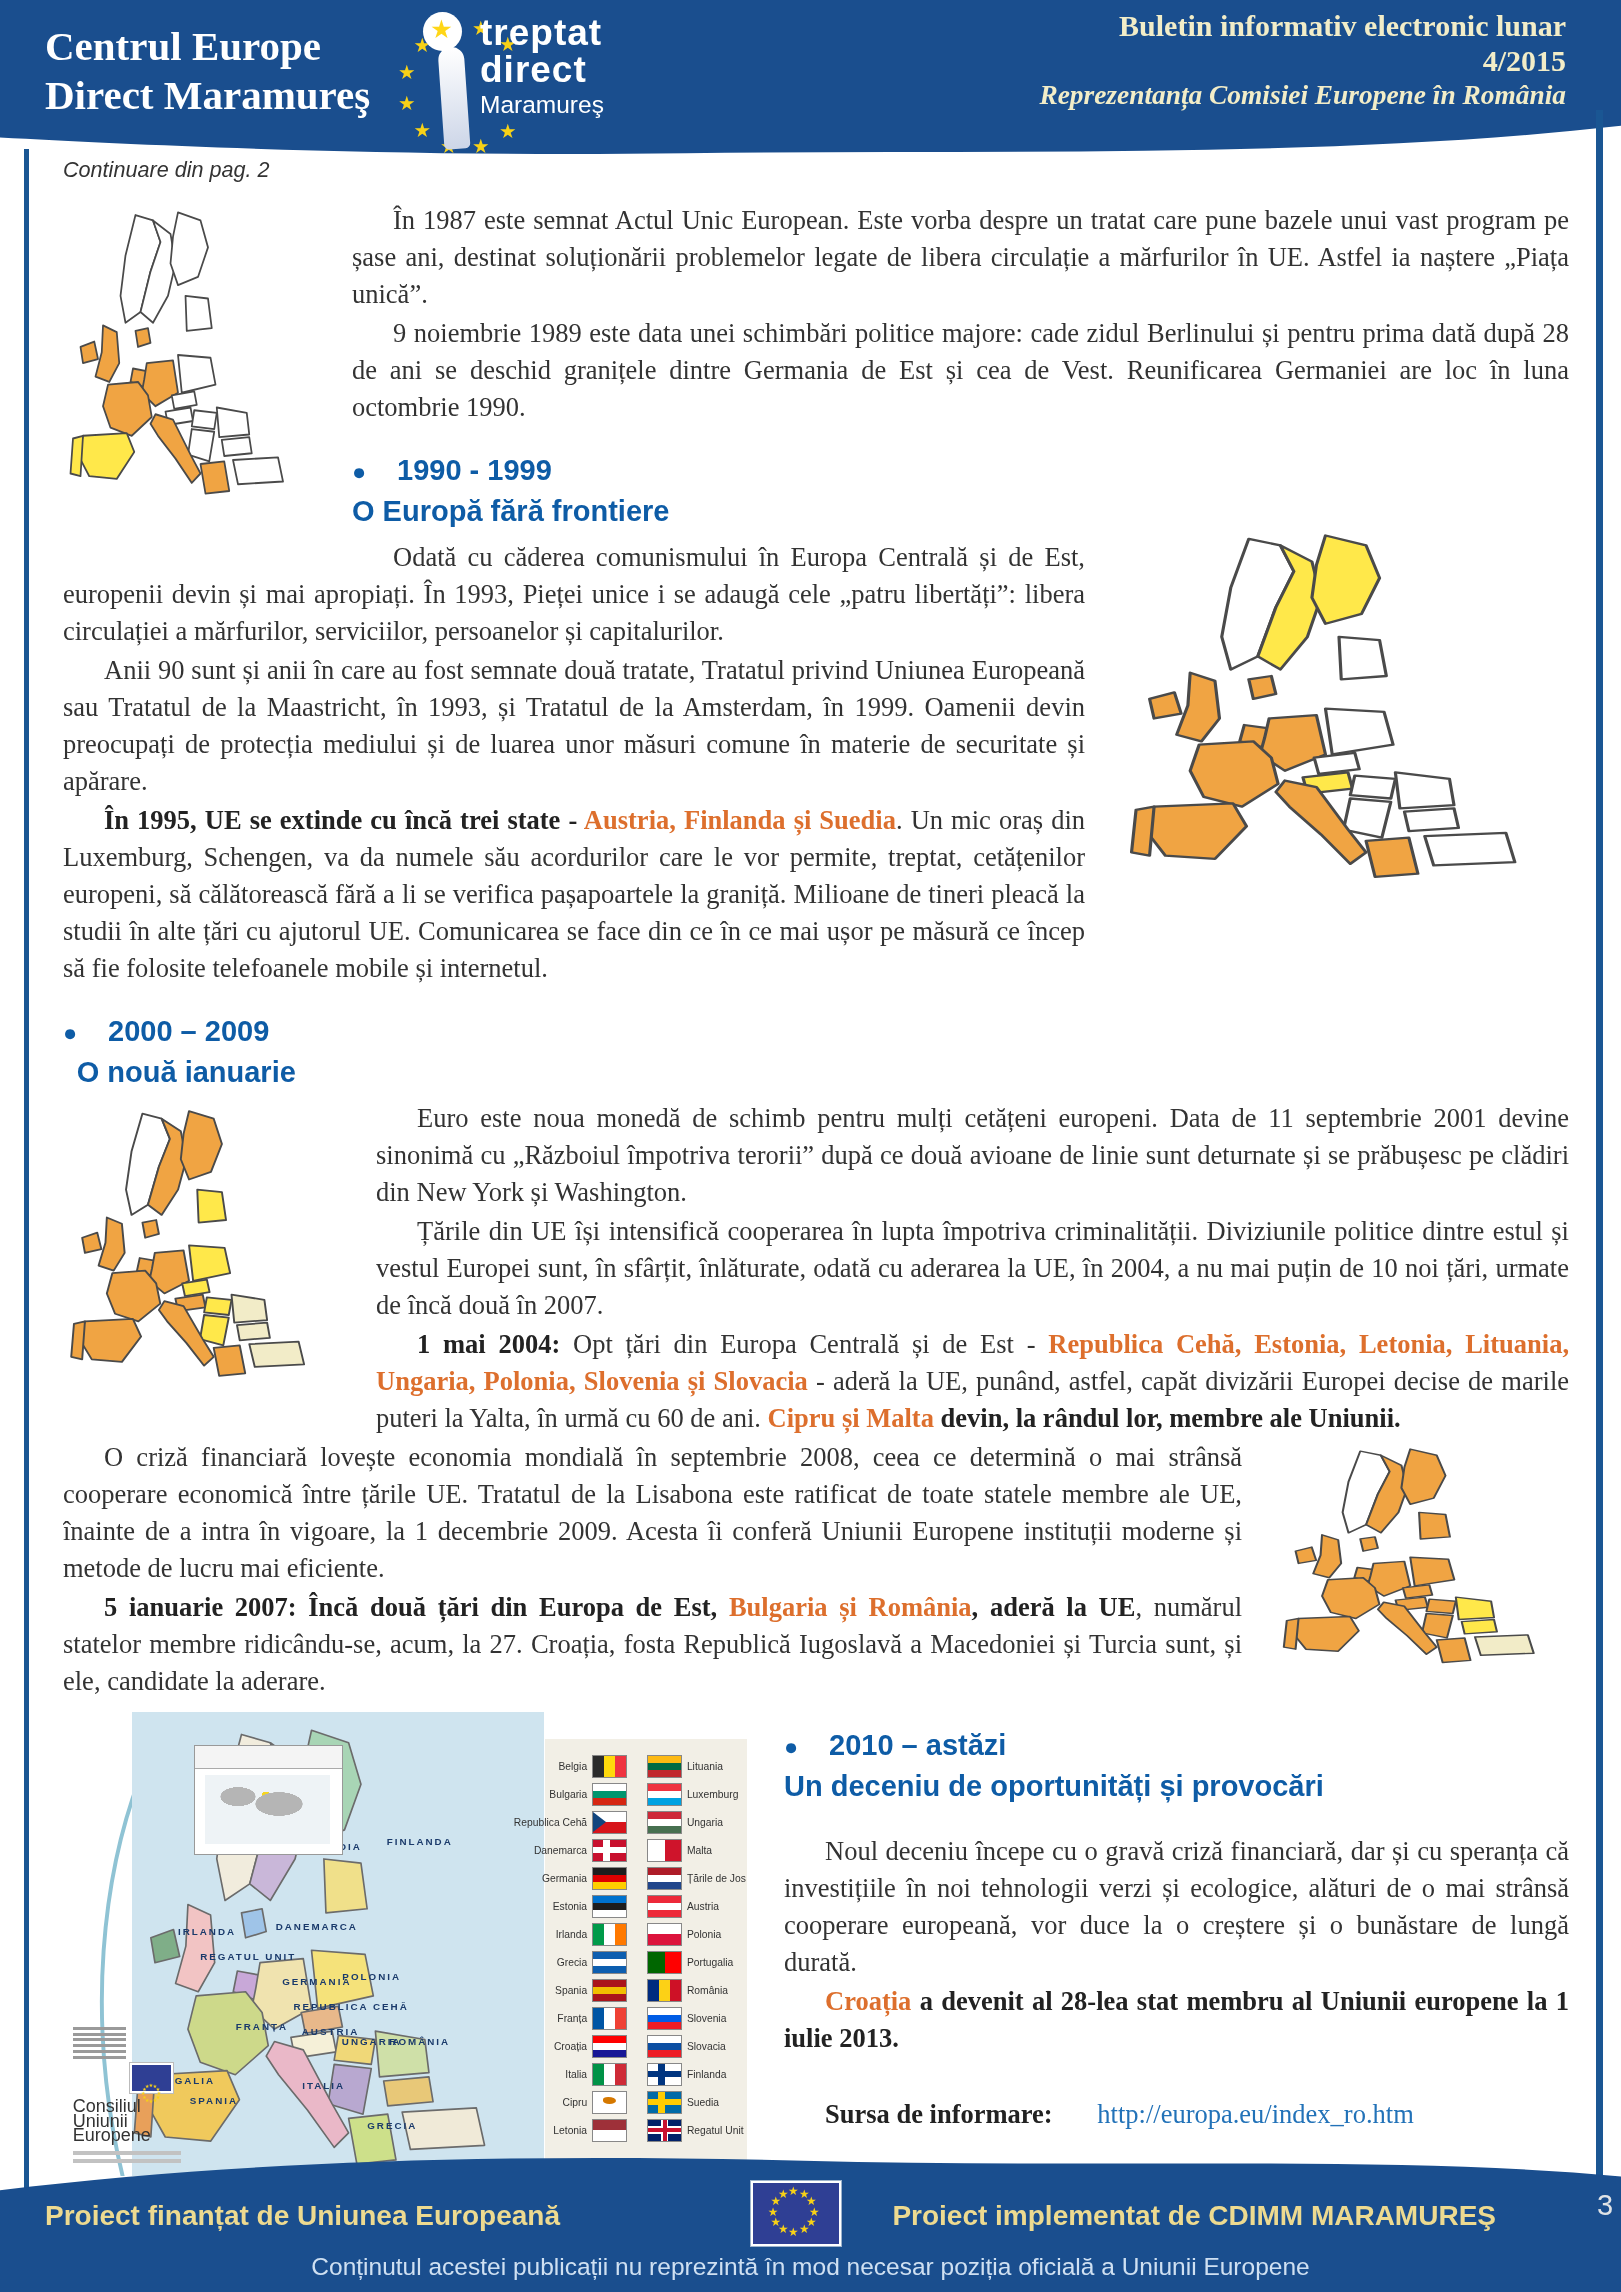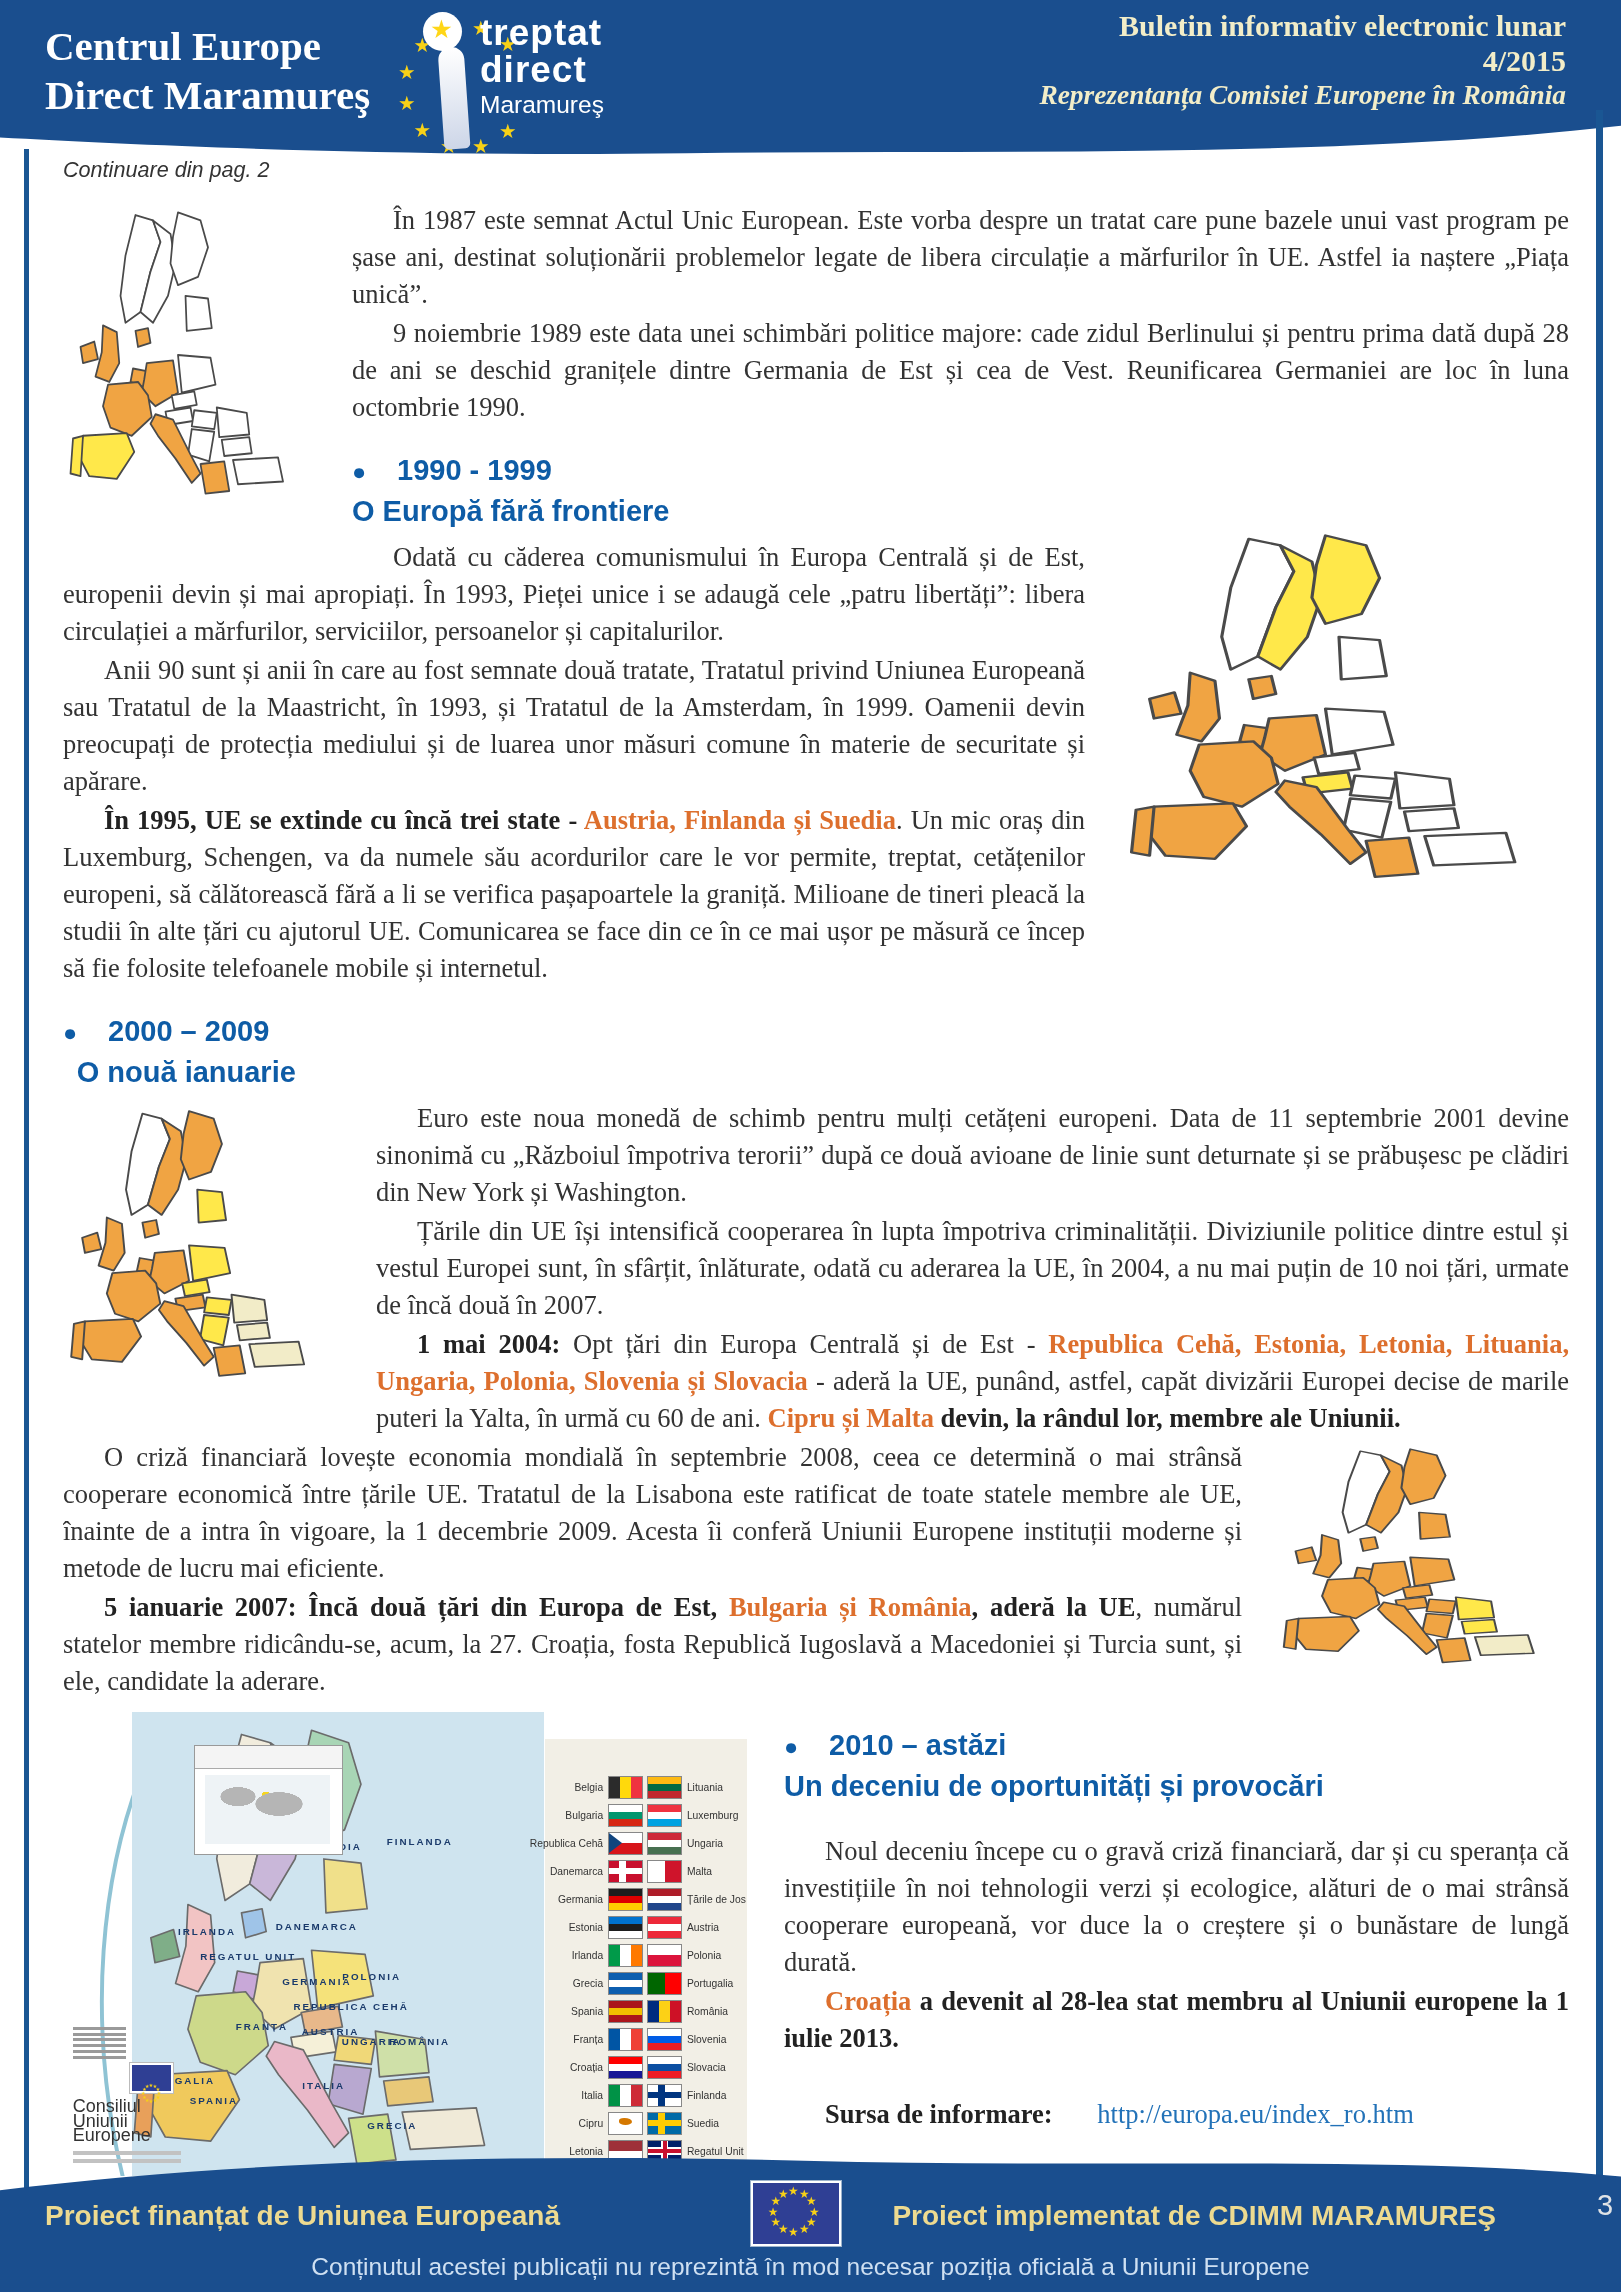--- a/index.html
+++ b/index.html
@@ -89,21 +89,21 @@
       radial-gradient(ellipse 29px 15.7px at 33px 21.6px,#b5b5b5 60%,transparent 61%),
       radial-gradient(ellipse 39px 19.6px at 74px 29px,#b5b5b5 60%,transparent 61%),
       radial-gradient(ellipse 5.9px 3.9px at 61px 19.6px,#f5d525 70%,transparent 71%),
       #eef3f6;}
   .council{position:absolute;left:9.8px;top:312px;width:127px;font-size:11.8px;color:#444;}
   .council .lines i{display:block;height:2.9px;background:#9a9a9a;margin:2.9px 0;width:53px;}
   .council .cflag{position:relative;width:39px;height:26.5px;background:#2f3f94;border:2px solid #fff;outline:1px solid #bbb;margin:3.9px 0 5.9px 57px;}
   .council .cname{font-size:18px;line-height:14.7px;color:#333;margin-bottom:7.8px;margin-top:6px;}
   .council .addr i{display:block;height:3.9px;background:#c2c2c2;margin:3.9px 0;width:108px;}
   .legend{position:absolute;left:482px;top:27.4px;width:202px;height:461px;background:#f2efe6;}
-  .legend .col{position:absolute;top:34px;width:98px;}
+  .legend .col{position:absolute;top:13px;width:82px;}
   .legend .colL{left:0;} .legend .colR{left:102px;}
   .legend .row{display:flex;align-items:center;height:28px;}
   .legend .colL .row{justify-content:flex-end;}
   .legend .lab{font-size:10.3px;color:#333;white-space:nowrap;}
   .legend .colL .lab{margin-right:4.9px;text-align:right;}
   .legend .colR .lab{margin-left:4.9px;}
   .flag{position:relative;width:33px;height:21.6px;border:1px solid #888;flex:0 0 auto;overflow:hidden;background:#fff;display:flex;}
   .flag.h{flex-direction:column;}
   .flag i{flex:1;display:block;}
   .flag .cz-tri{position:absolute;left:0;top:0;width:0;height:0;border-top:10.8px solid transparent;border-bottom:10.8px solid transparent;border-left:13.7px solid #11457E;}

